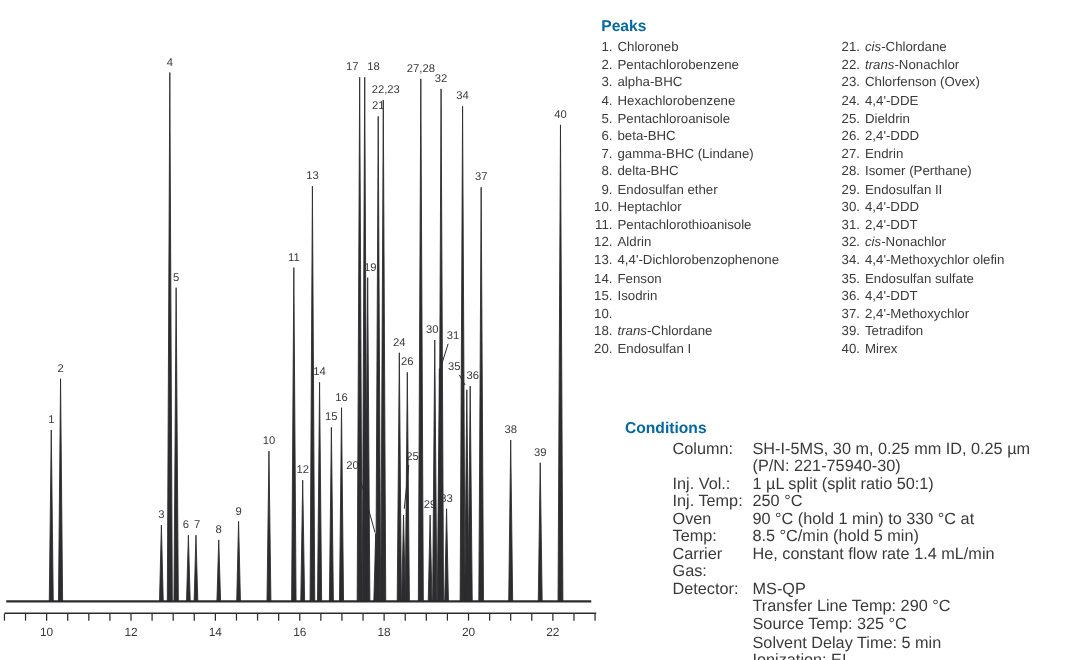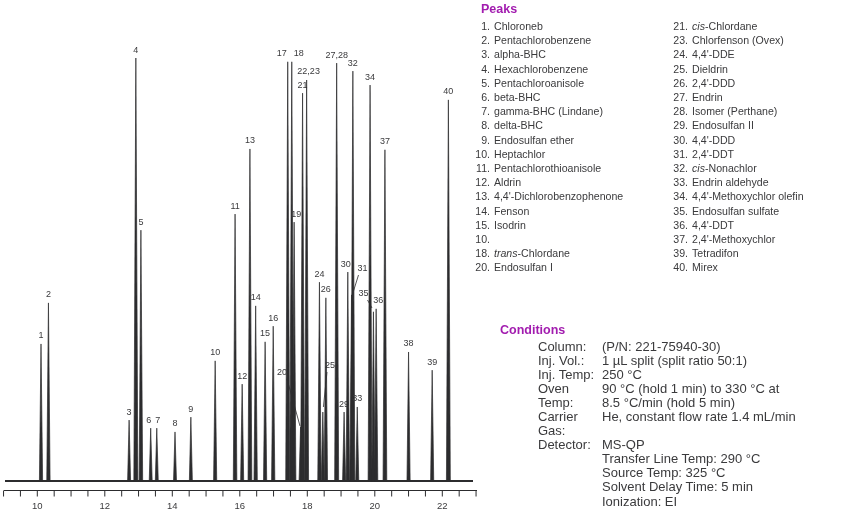--- a/index.html
+++ b/index.html
@@ -1,19 +1,19 @@
 <!DOCTYPE html>
 <html><head>
 <meta charset="utf-8">
 <style>
   html,body{margin:0;padding:0;background:#ffffff;}
   body{width:862px;height:528px;position:relative;overflow:hidden;
        font-family:"Liberation Sans",sans-serif;color:#3a3a3c;}
   .page{position:absolute;inset:0;}
-  .heading{font-size:12.5px;font-weight:700;margin:0 0 3px 0;color:#a21caf;}
+  .heading{font-size:12.5px;font-weight:700;margin:12px 0 3px 0;color:#0369a1;}
   .legend-panel{position:absolute;left:469px;top:2px;width:392px;}
   .peak-cols{display:flex;align-items:flex-start;}
   .peak-col{font-size:10.6px;line-height:14.2px;}
   .peak-col-1{width:198px;flex:none;}
   .peak-row{display:flex;white-space:nowrap;}
   .peak-num{width:21px;flex:none;text-align:right;padding-right:4px;}
   .conds-panel{position:absolute;left:500px;top:323px;width:378px;}
   .cond-row{display:flex;font-size:13px;line-height:14.05px;margin-left:38px;}
   .cond-label{width:64px;flex:none;}
   .cond-lines{white-space:nowrap;}
@@ -298,20 +298,24 @@
             <span class="peak-num">20.</span>
             <span class="peak-name">Endosulfan I</span>
           </div>
         </div>
       <div id="peak-col-2" class="peak-col peak-col-2">
           <div class="peak-row">
             <span class="peak-num">21.</span>
             <span class="peak-name"><i>cis</i>-Chlordane</span>
           </div>
           <div class="peak-row">
+            <span class="peak-num">22.</span>
+            <span class="peak-name"><i>trans</i>-Nonachlor</span>
+          </div>
+          <div class="peak-row">
             <span class="peak-num">23.</span>
             <span class="peak-name">Chlorfenson (Ovex)</span>
           </div>
           <div class="peak-row">
             <span class="peak-num">24.</span>
             <span class="peak-name">4,4'-DDE</span>
           </div>
           <div class="peak-row">
             <span class="peak-num">25.</span>
             <span class="peak-name">Dieldrin</span>
@@ -336,24 +340,20 @@
             <span class="peak-num">30.</span>
             <span class="peak-name">4,4'-DDD</span>
           </div>
           <div class="peak-row">
             <span class="peak-num">31.</span>
             <span class="peak-name">2,4'-DDT</span>
           </div>
           <div class="peak-row">
             <span class="peak-num">32.</span>
             <span class="peak-name"><i>cis</i>-Nonachlor</span>
-          </div>
-          <div class="peak-row">
-            <span class="peak-num">33.</span>
-            <span class="peak-name">Endrin aldehyde</span>
           </div>
           <div class="peak-row">
             <span class="peak-num">34.</span>
             <span class="peak-name">4,4'-Methoxychlor olefin</span>
           </div>
           <div class="peak-row">
             <span class="peak-num">35.</span>
             <span class="peak-name">Endosulfan sulfate</span>
           </div>
           <div class="peak-row">
@@ -375,20 +375,21 @@
         </div>
     </div>
   </div>
 
   <div class="conds-panel">
     <h3 class="heading">Conditions</h3>
     <div id="cond-rows">
         <div class="cond-row">
           <div class="cond-label">Column:</div>
           <div class="cond-lines">
+            <div>SH-I-5MS, 30 m, 0.25 mm ID, 0.25 µm</div>
             <div>(P/N: 221-75940-30)</div>
           </div>
         </div>
         <div class="cond-row">
           <div class="cond-label">Inj. Vol.:</div>
           <div class="cond-lines">
             <div>1 µL split (split ratio 50:1)</div>
           </div>
         </div>
         <div class="cond-row">

